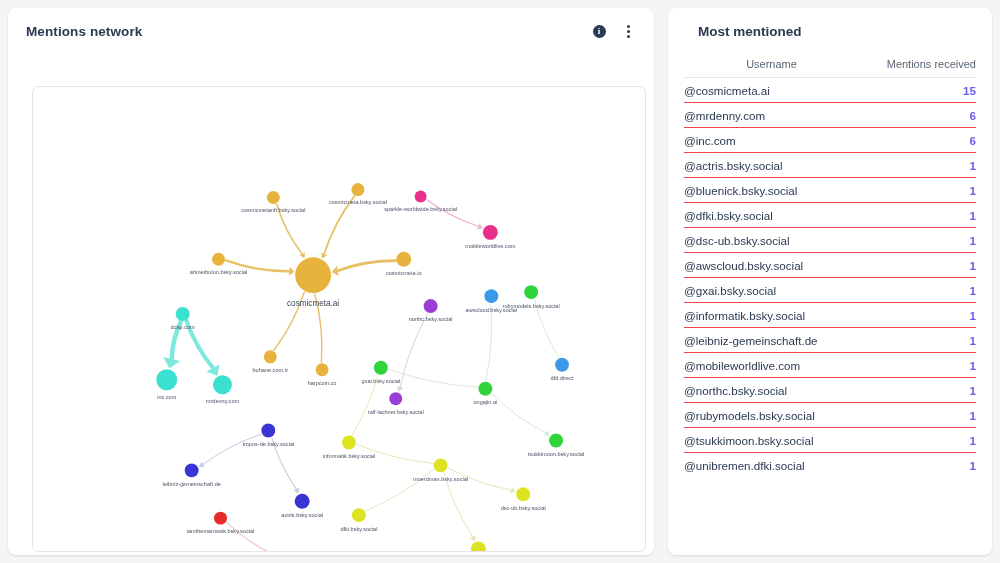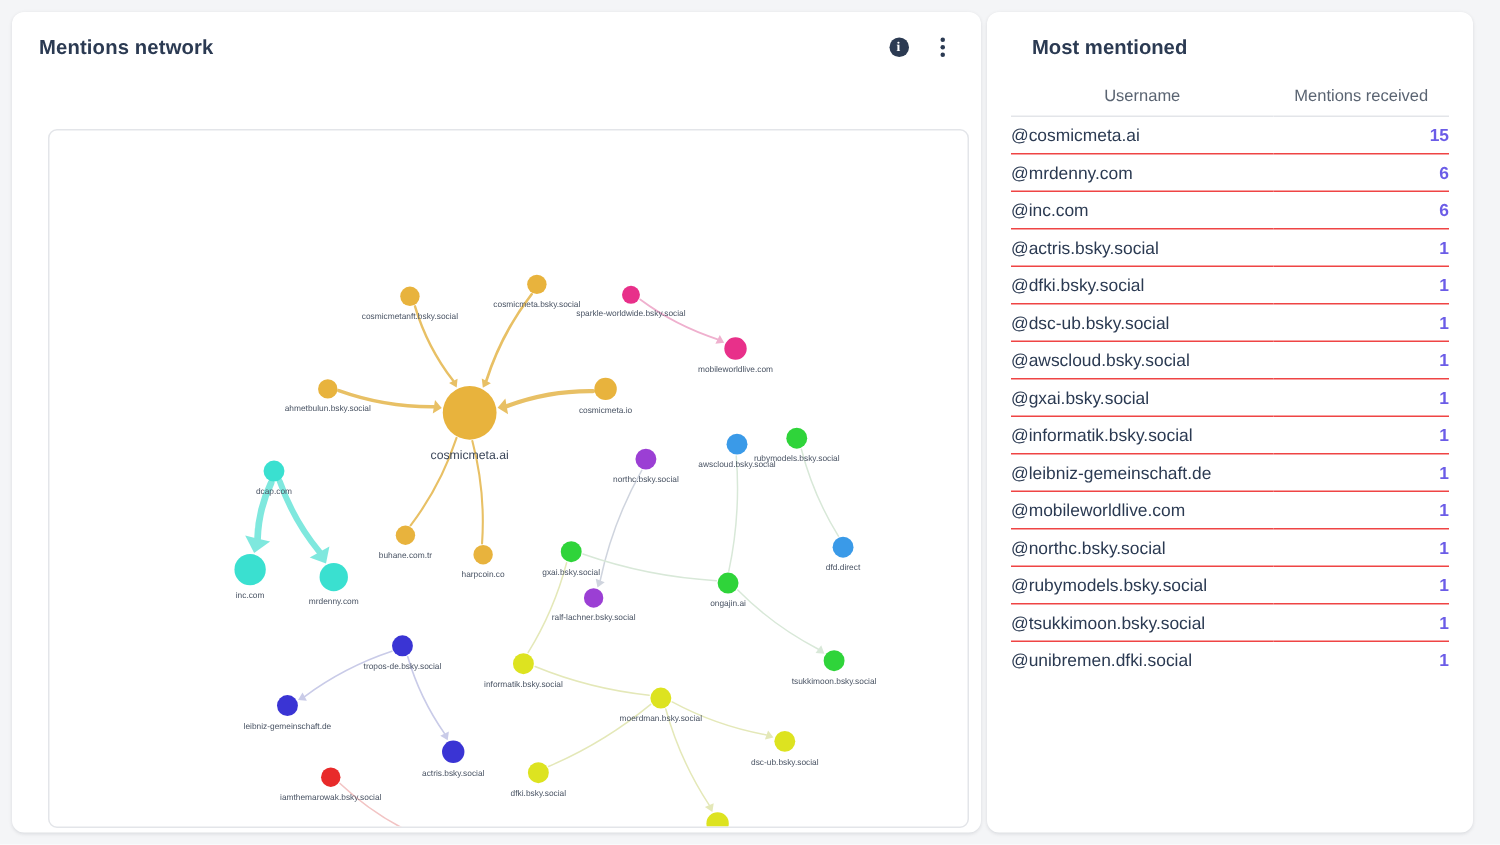--- a/index.html
+++ b/index.html
@@ -11,21 +11,21 @@
     height: 563px;
     background: #f4f5f7;
     font-family: "Liberation Sans", sans-serif;
     color: #2b3a52;
     overflow: hidden;
   }
   .page {
     display: flex;
     width: 1000px;
     height: 563px;
-    gap: 4px;
+    gap: 14px;
     padding: 8px 8px 8px 8px;
     box-sizing: border-box;
   }
   .card {
     background: #ffffff;
     border-radius: 8px;
     box-shadow: 0 1px 3px rgba(16,24,40,0.08), 0 1px 2px rgba(16,24,40,0.04);
     box-sizing: border-box;
   }
   
@@ -135,21 +135,21 @@
     font-size: 11.6px;
   }
   thead th {
     font-weight: normal;
     color: #5a6472;
     font-size: 11px;
     padding: 4px 0 7px 0;
     border-bottom: 1px solid #e3e5e9;
   }
   thead th.col-user { text-align: center; margin-top: 18px; }
-  thead th.col-count { text-align: center; }
+  thead th.col-count { text-align: right; }
   tbody td {
     padding: 5.5px 0;
     color: #2b3a52;
     border-bottom: 1px solid #ef4444;
   }
   tbody td.count {
     text-align: right;
     color: #6b5ce7;
     font-weight: bold;
   }
@@ -312,20 +312,24 @@
             </tr>
             <tr>
               <td>@inc.com</td>
               <td class="count">6</td>
             </tr>
             <tr>
               <td>@actris.bsky.social</td>
               <td class="count">1</td>
             </tr>
             <tr>
+              <td>@bluenick.bsky.social</td>
+              <td class="count">1</td>
+            </tr>
+            <tr>
               <td>@dfki.bsky.social</td>
               <td class="count">1</td>
             </tr>
             <tr>
               <td>@dsc-ub.bsky.social</td>
               <td class="count">1</td>
             </tr>
             <tr>
               <td>@awscloud.bsky.social</td>
               <td class="count">1</td>

